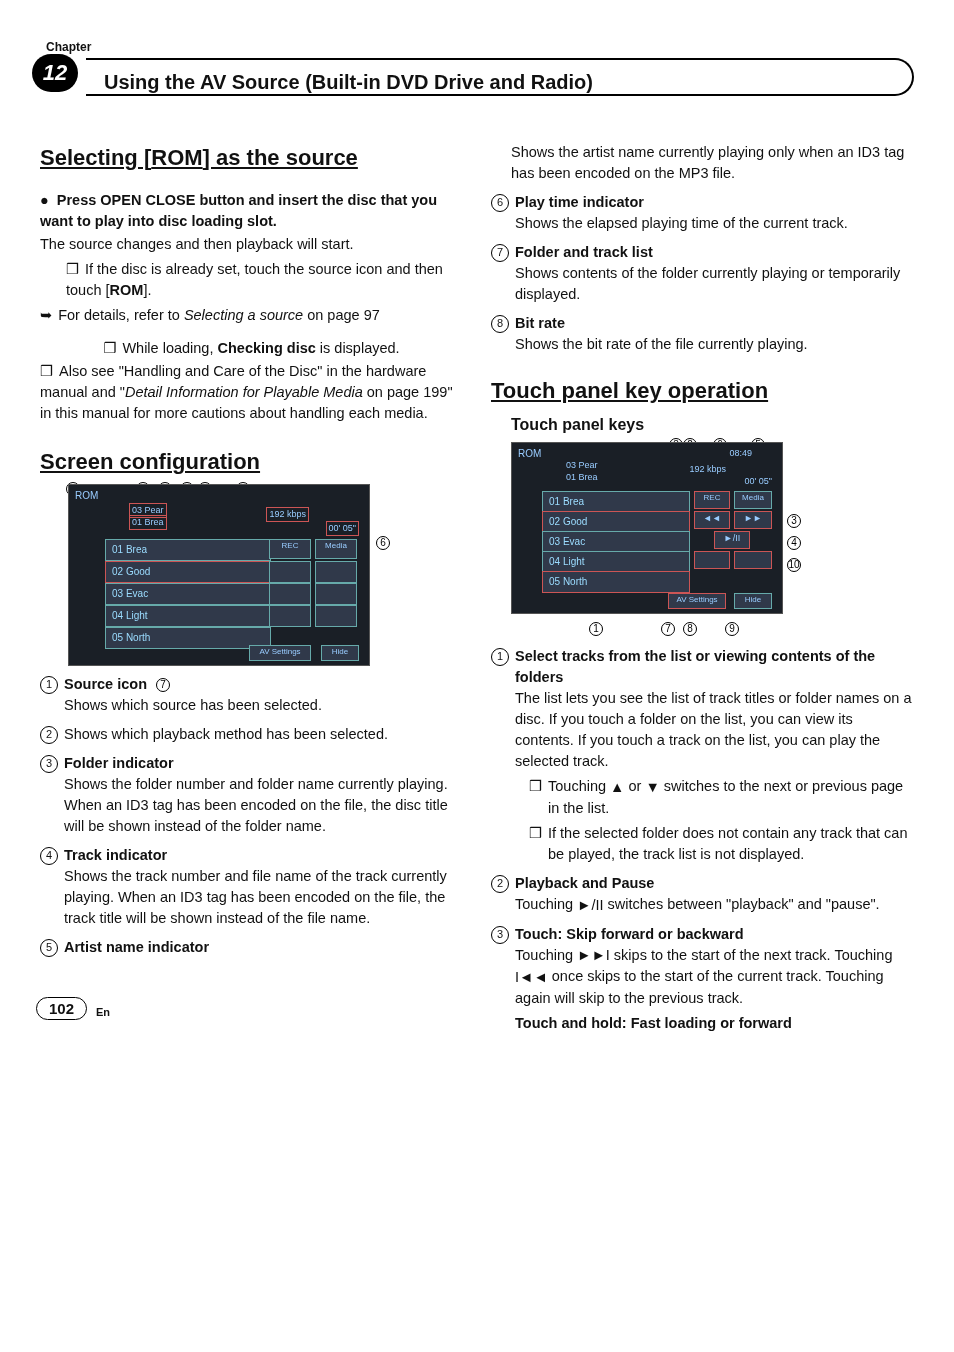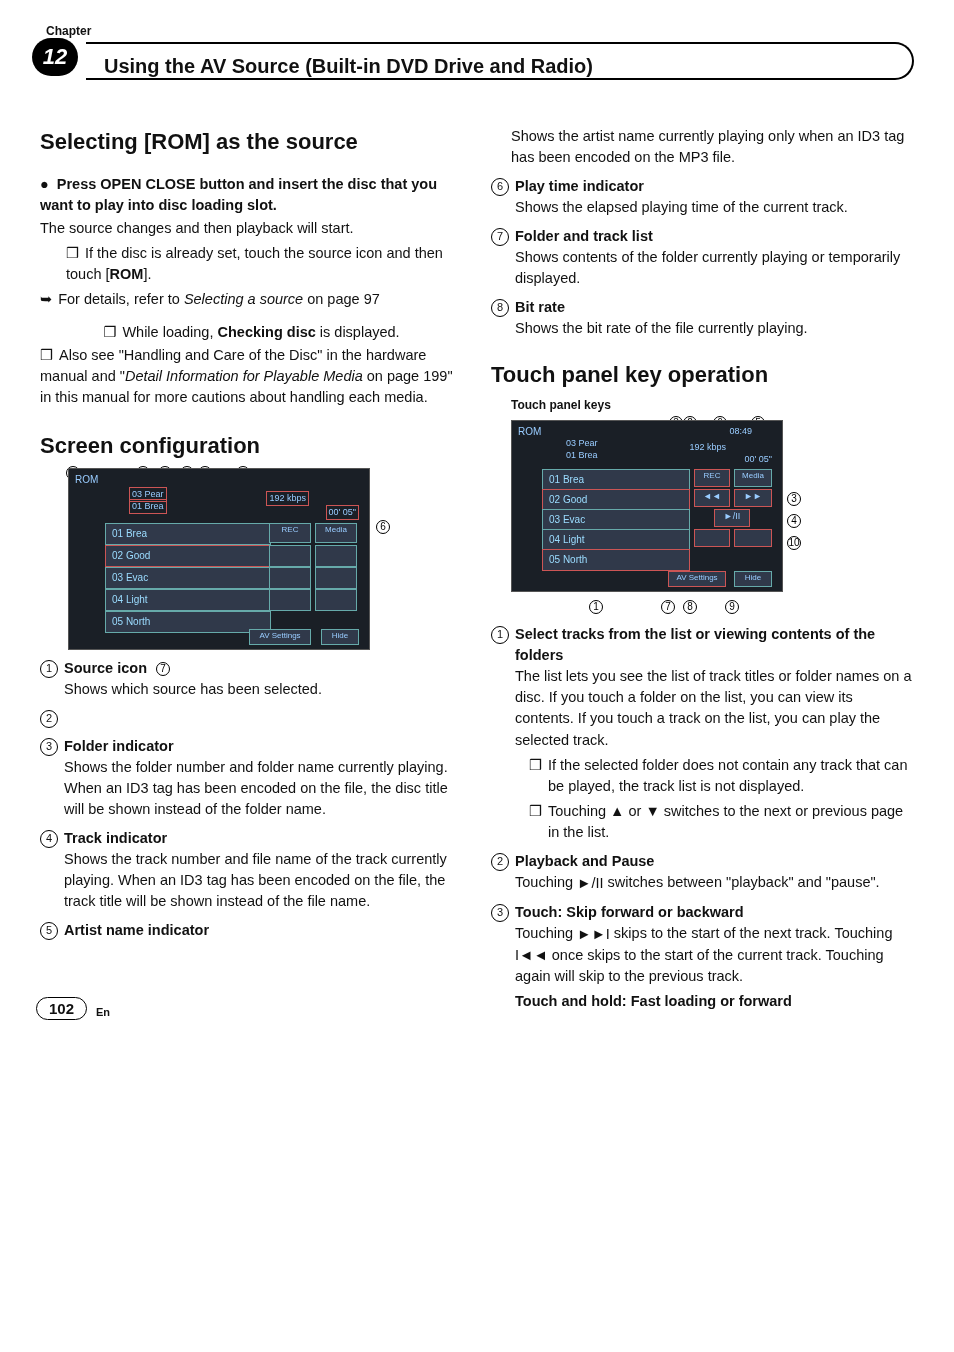--- a/index.html
+++ b/index.html
@@ -1,42 +1,42 @@
 <!DOCTYPE html>
 <html><head>
 <meta charset="utf-8">
 <style>
   html,body{margin:0;padding:0;background:#fff;color:#111;font-family:Arial,Helvetica,sans-serif;}
-  .page{width:954px;height:1044px;position:relative;box-sizing:border-box;padding:24px 40px 30px 40px;}
+  .page{width:954px;height:1044px;position:relative;box-sizing:border-box;padding:40px 40px 30px 40px;}
   .chap-label{font-size:12px;font-weight:bold;margin-bottom:4px;padding-left:6px;}
   .chapter-bar{position:relative;height:38px;}
   .chapter-badge{position:absolute;left:-8px;top:-4px;width:46px;height:38px;background:#000;color:#fff;border-radius:19px 19px 19px 19px;display:flex;align-items:center;justify-content:center;font-size:22px;font-weight:bold;font-style:italic;}
   .chapter-title-wrap{margin-left:46px;border:2px solid #000;border-left:none;border-radius:0 22px 22px 0;height:34px;display:flex;align-items:flex-end;padding:0 18px;}
   .chapter-title{font-size:20px;font-weight:bold;}
   .columns{display:flex;gap:28px;margin-top:46px;}
   .col{flex:1;font-size:14.5px;line-height:1.45;}
-  h2.sect{font-size:22px;font-weight:bold;margin:0 0 6px 0;}
+  h2.sect{font-size:22px;font-weight:bold;margin:0 0 6px 0;text-decoration:underline;}
   .step-lead{font-weight:bold;}
   .bullet-dot::before{content:"\25CF";margin-right:8px;}
   .square::before{content:"\2752";margin-right:6px;}
   .arrow::before{content:"\27A5";margin-right:6px;}
   .ital{font-style:italic;}
   .bold{font-weight:bold;}
   .screenshot{width:300px;height:180px;background:#1a1f26;border:1px solid #555;position:relative;margin:6px 0 8px 28px;}
   .screenshot.small{width:270px;height:170px;margin-left:20px;}
   .ss-row{position:absolute;left:36px;right:98px;height:20px;background:#30394a;border:1px solid #6aa;color:#9bdcff;font-size:10px;padding-left:6px;display:flex;align-items:center;}
   .ss-btn{position:absolute;width:40px;height:20px;background:#30394a;border:1px solid #6aa;right:50px;}
   .callout{position:absolute;font-size:10px;background:#fff;color:#000;border:1px solid #000;border-radius:50%;width:12px;height:12px;display:flex;align-items:center;justify-content:center;}
   .num-item{display:flex;margin-top:8px;}
   .num-circle{flex:0 0 auto;width:16px;height:16px;border:1px solid #000;border-radius:50%;font-size:11px;display:flex;align-items:center;justify-content:center;margin-right:6px;margin-top:2px;}
   .num-body{flex:1;}
   .num-body .title{font-weight:bold;}
   .sub-square{display:flex;margin-top:4px;}
   .sub-square::before{content:"\2752";margin-right:6px;margin-left:14px;}
-  .touch-label{font-size:12px;font-weight:bold;margin:4px 0 4px 20px;}
+  .touch-label{font-size:16px;font-weight:bold;margin:4px 0 4px 20px;}
   .page-num{position:absolute;left:36px;bottom:24px;border:1.5px solid #000;border-radius:14px;padding:2px 12px;font-weight:bold;font-size:15px;}
   .en-label{position:absolute;left:96px;bottom:26px;font-size:11px;font-weight:bold;}
   .inline-icon{display:inline-block;vertical-align:middle;}
 </style>
 </head>
 <body>
 
 <div class="page">
 
   <div class="chap-label">Chapter</div>
@@ -111,20 +111,21 @@
       <div class="num-item">
         <div class="num-circle">1</div>
         <div class="num-body">
           <div class="title">Source icon</div>
           <div>Shows which source has been selected.</div>
         </div>
       </div>
       <div class="num-item">
         <div class="num-circle">2</div>
         <div class="num-body">
+          <div>Shows which playback method has been selected.</div>
         </div>
       </div>
       <div class="num-item">
         <div class="num-circle">3</div>
         <div class="num-body">
           <div class="title">Folder indicator</div>
           <div>Shows the folder number and folder name currently playing. When an ID3 tag has been encoded on the file, the disc title will be shown instead of the folder name.</div>
         </div>
       </div>
       <div class="num-item">
@@ -207,27 +208,27 @@
       </div>
 
       <div style="height:16px;"></div>
 
       <div class="num-item">
         <div class="num-circle">1</div>
         <div class="num-body">
           <div class="title">Select tracks from the list or viewing contents of the folders</div>
           <div>The list lets you see the list of track titles or folder names on a disc. If you touch a folder on the list, you can view its contents. If you touch a track on the list, you can play the selected track.</div>
           <div class="sub-square">
-            <span>If the selected folder does not contain any track that can be played, the track list is not displayed.</span>
-          </div>
-          <div class="sub-square">
             <span>
               <span>Touching </span><span class="inline-icon">▲</span> or <span class="inline-icon">▼</span><span> switches to the next or previous page in the list.</span>
             </span>
           </div>
+          <div class="sub-square">
+            <span>If the selected folder does not contain any track that can be played, the track list is not displayed.</span>
+          </div>
         </div>
       </div>
 
       <div class="num-item">
         <div class="num-circle">2</div>
         <div class="num-body">
           <div class="title">Playback and Pause</div>
           <div>
             <span>Touching </span><span class="inline-icon">►/II</span><span> switches between "playback" and "pause".</span>
           </div>

